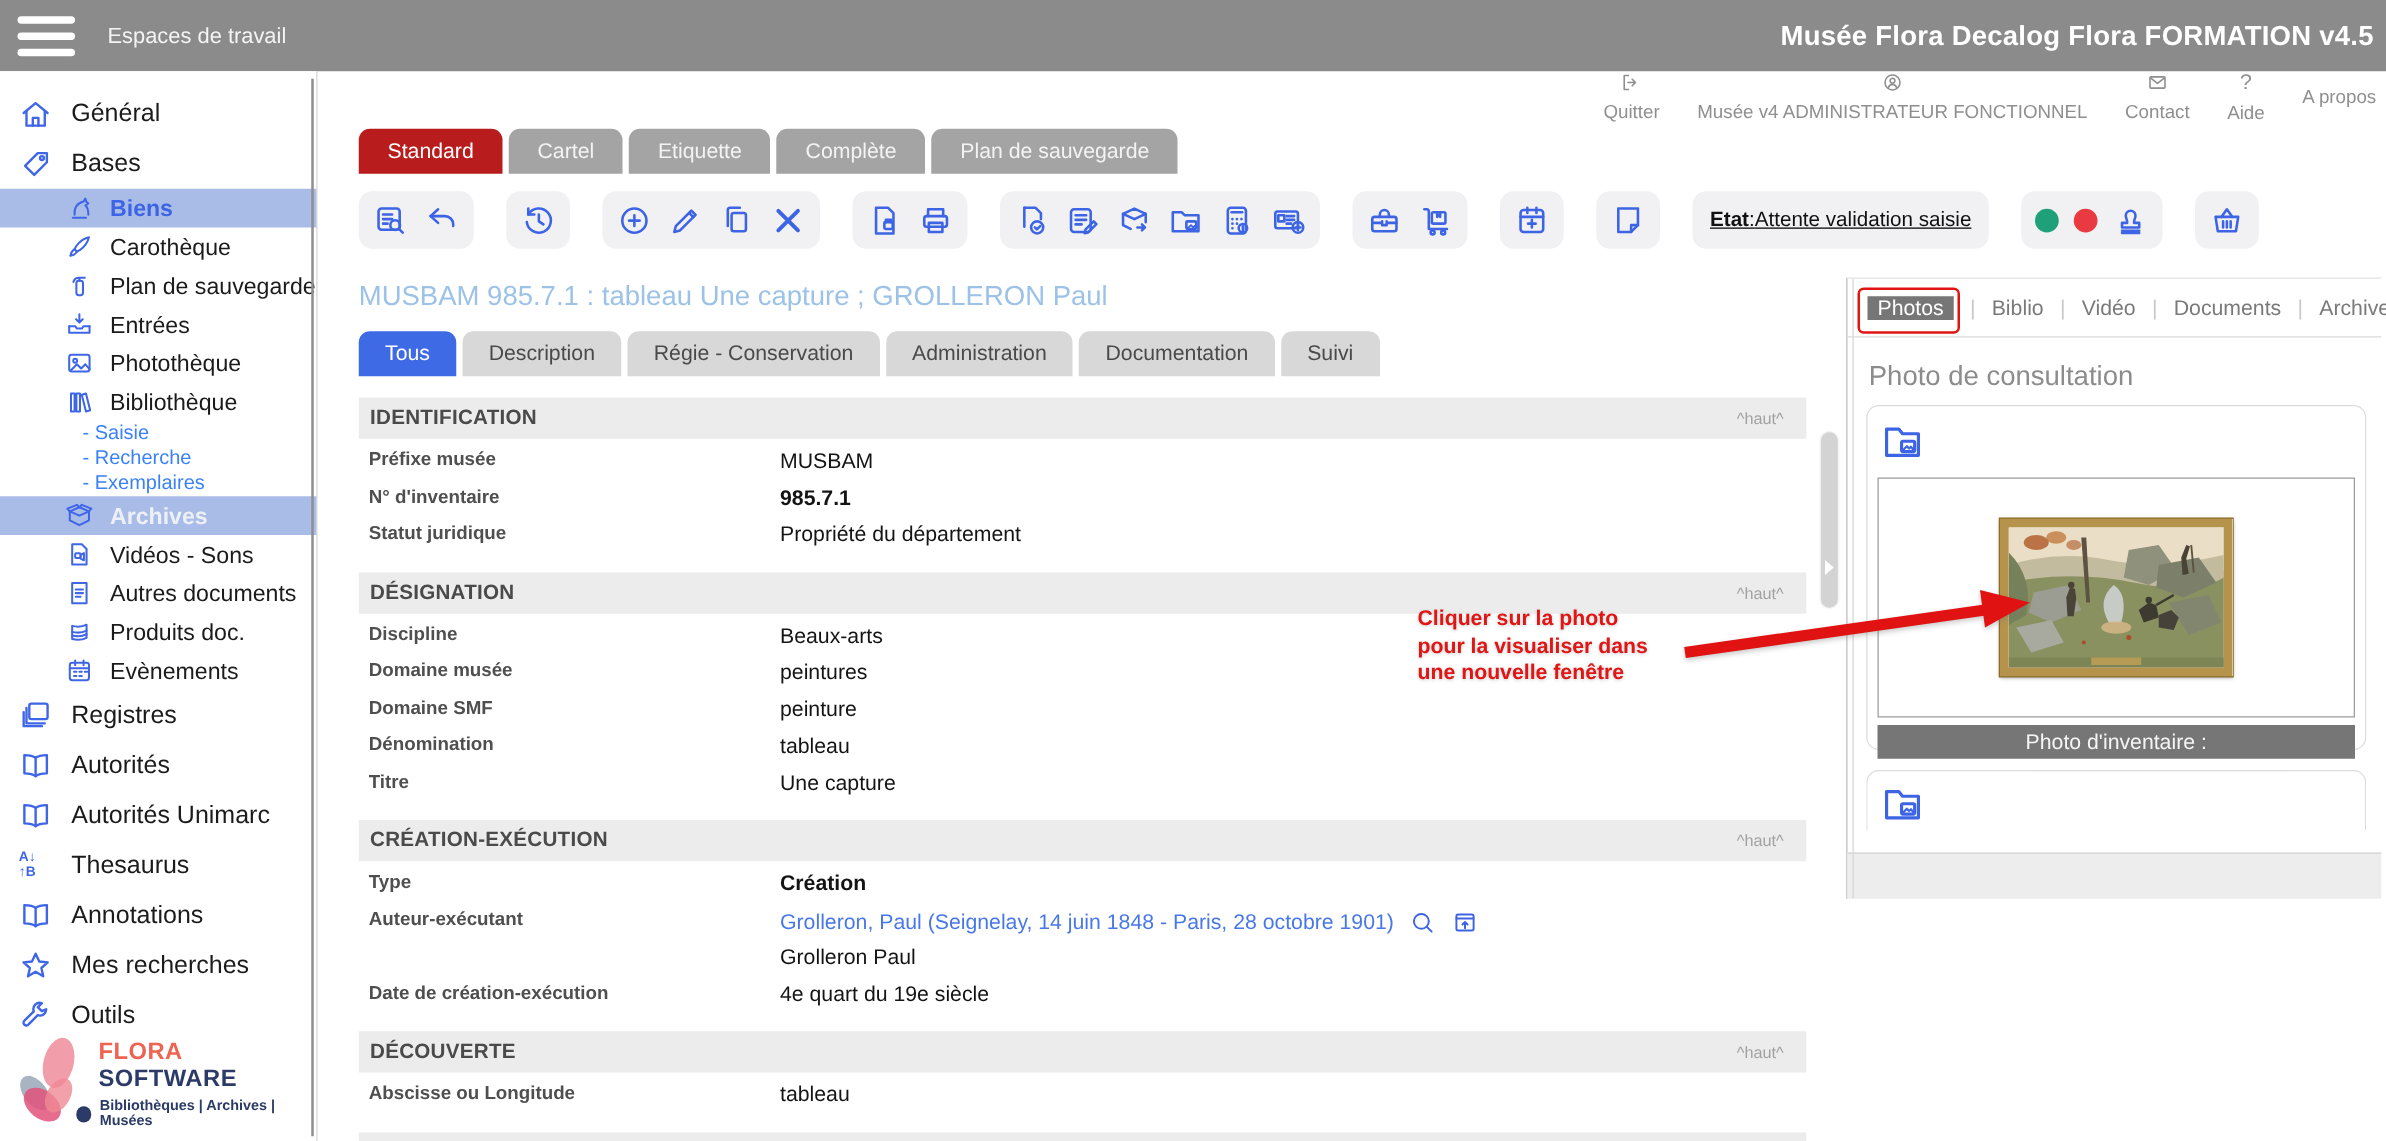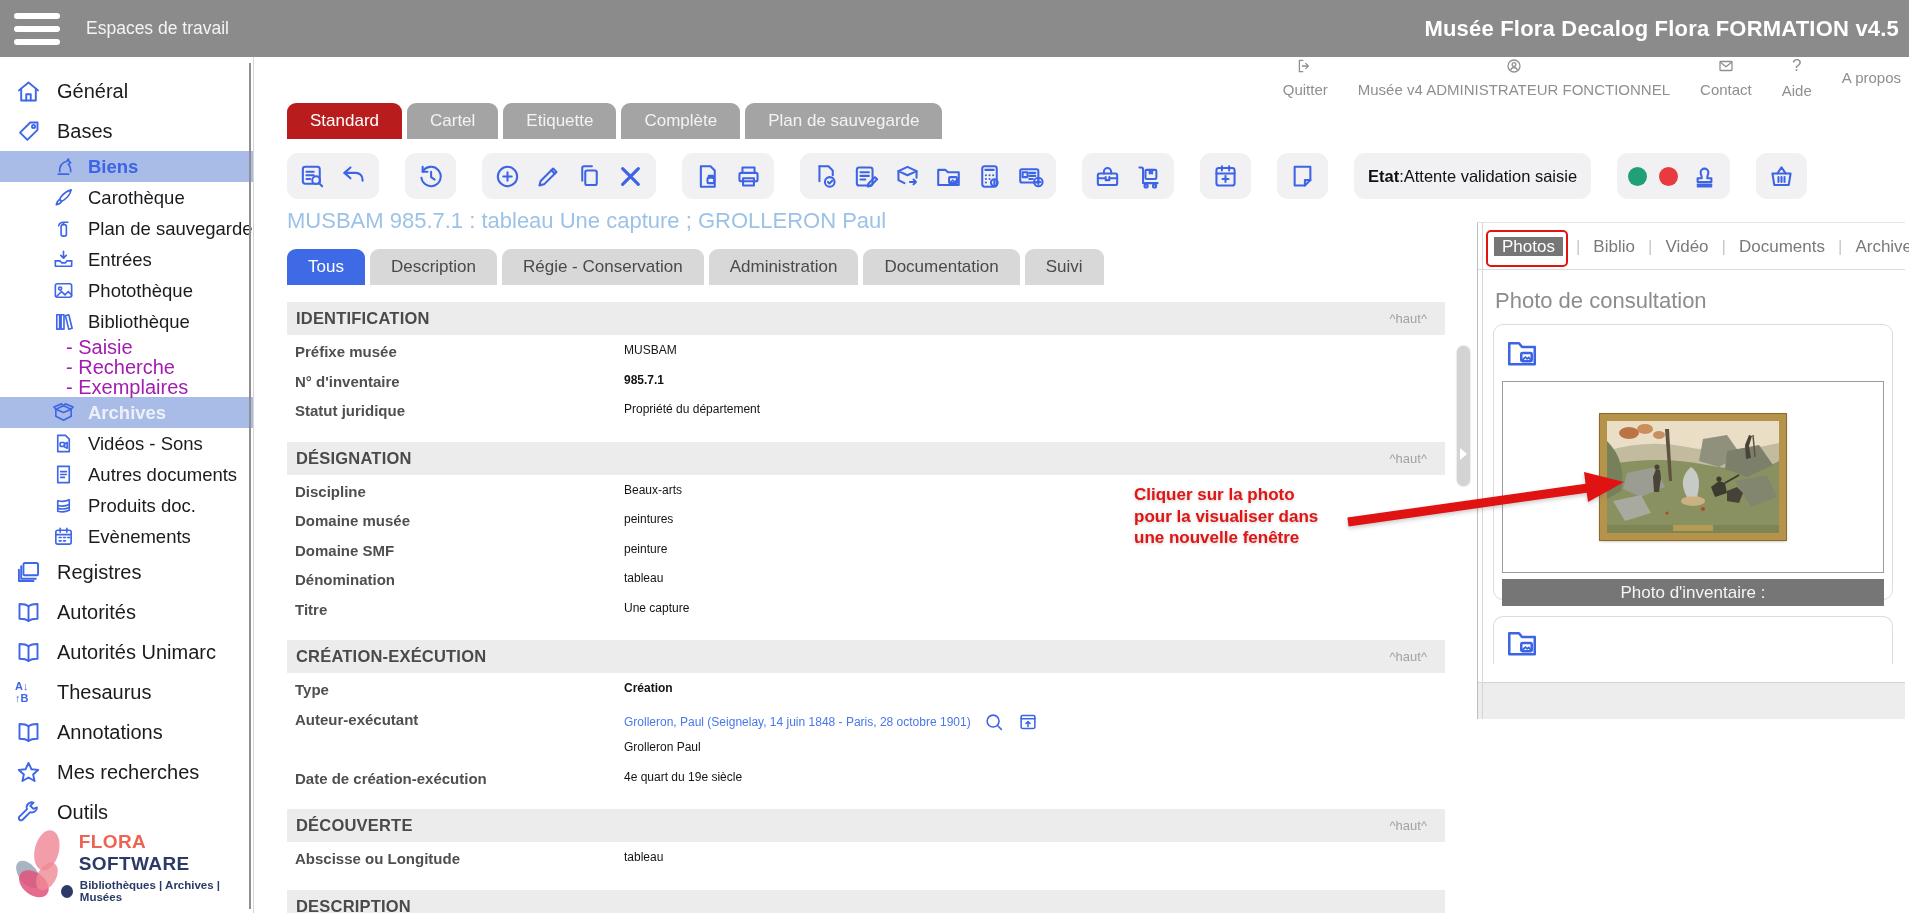--- a/index.html
+++ b/index.html
@@ -21,21 +21,21 @@
   .sidebar{position:absolute;left:0;top:57px;width:253px;height:856px;background:#fff;
            border-right:1px solid #d7d7d7;}
   .sidebar::after{content:"";position:absolute;right:2px;top:6px;bottom:4px;width:2px;background:#8f8f8f;}
   .sidebar ul{list-style:none;margin:14px 0 0 0;padding:0;}
   .sb-item{display:flex;align-items:center;cursor:pointer;color:#1b1b1b;}
   .sb-item .icon{color:#3f66e6;flex:0 0 auto;display:inline-flex;}
   .sb-item.lvl0{height:40px;padding-left:15px;font-size:20px;gap:15px;}
   .sb-item.lvl0 .icon{width:27px;height:27px;}
   .sb-item.lvl1{height:31px;padding-left:52px;font-size:18.5px;gap:13px;}
   .sb-item.lvl1 .icon{width:23px;height:23px;}
-  .sb-item.lvl2{height:20px;padding-left:66px;font-size:20px;color:#a21caf;}
+  .sb-item.lvl2{height:20px;padding-left:66px;font-size:16px;color:#3b82f6;}
   .sb-item.sel{background:#a9bce8;}
   .sb-item.blue-bold .sb-label{color:#3d64e4;font-weight:bold;}
   .sb-item.white-bold .sb-label{color:#edf0f6;font-weight:bold;}
   .thes{width:27px;height:27px;font-size:11px;font-weight:bold;color:#3f66e6;line-height:12px;
         display:flex;flex-direction:column;justify-content:center;}
   
   .logo{position:absolute;left:6px;bottom:6px;display:flex;align-items:flex-end;gap:4px;}
   .logo-text{padding-bottom:4px;}
   .brandline{font-size:19px;font-weight:bold;letter-spacing:.4px;margin-top:46px;}
   .flora{color:#ee6352;} .software{color:#2b3a67;}
@@ -50,43 +50,43 @@
   .qmark{font-size:17px;}
 
   
   .content{position:absolute;left:256px;top:57px;width:1200px;height:856px;padding-left:31px;
            box-sizing:border-box;}
   .viewtabs,.subtabs{display:flex;gap:5px;align-items:flex-end;}
   .viewtabs{margin-top:46px;}
   .vtab{border-radius:9px 9px 0 0;padding:8px 23px;font-size:17px;background:#a4a4a4;color:#f3f3f3;
         border:none;cursor:pointer;font-family:inherit;}
   .vtab.active{background:#b91c1c;color:#fff;}
-  .toolbar{margin-top:14px;display:flex;gap:26px;align-items:flex-end;flex-wrap:nowrap;}
+  .toolbar{margin-top:14px;display:flex;gap:26px;align-items:flex-end;flex-wrap:nowrap;text-decoration:underline;}
   .tgroup{background:#f1f1f3;border-radius:11px;height:46px;display:flex;align-items:center;
           gap:12px;padding:0 11px;}
   .tbtn{width:29px;height:29px;border:none;background:transparent;color:#3d64e4;padding:0;
         display:inline-flex;cursor:pointer;}
   .dot{width:19px;height:19px;border-radius:50%;display:inline-block;cursor:pointer;}
   .etat{background:#f1f1f3;border-radius:11px;height:46px;display:flex;align-items:center;
         padding:0 14px;font-size:16.5px;color:#111;white-space:nowrap;}
-  .record-title{margin:9px 0 0 0;font-size:22px;font-weight:400;color:#9cc2e8;}
+  .record-title{margin:25px 0 0 0;font-size:22px;font-weight:400;color:#9cc2e8;}
   .subtabs{margin-top:15px;}
   .stab{border-radius:9px 9px 0 0;padding:8px 21px;font-size:17px;background:#d8d8d8;color:#4a4a4a;
         border:none;cursor:pointer;font-family:inherit;}
   .stab.active{background:#3e6ae6;color:#fff;}
   
   .sections{margin-top:17px;width:1158px;}
   .secbar{height:33px;background:#ececec;display:flex;align-items:center;justify-content:space-between;
           padding:0 18px 0 9px;}
   .sectitle{font-size:16.5px;font-weight:bold;color:#4a4a4a;letter-spacing:.2px;}
   .hautlink{font-size:13px;color:#a2a2a2;cursor:pointer;text-decoration:none;}
   .fields{padding:8px 0 10px 0;}
   .frow{display:flex;align-items:flex-start;min-height:29.5px;}
   .flabel{flex:0 0 337px;padding-left:8px;font-size:15px;font-weight:bold;color:#4f4f4f;box-sizing:border-box;}
-  .fvalue{font-size:12px;color:#141414;display:flex;align-items:center;gap:12px;}
+  .fvalue{font-size:17px;color:#141414;display:flex;align-items:center;gap:12px;}
   .fvalue.strong{font-weight:bold;}
   .fvalue a{color:#4878e8;text-decoration:none;cursor:pointer;}
   .linkicon{width:22px;height:22px;color:#3d64e4;display:inline-flex;cursor:pointer;}
 
   
   .annotation{position:absolute;left:1134px;top:484px;color:#e21414;font-size:17px;font-weight:bold;
               line-height:21.5px;text-shadow:0 1px 3px rgba(110,110,110,.35);}
   .arrow-svg{position:absolute;left:1340px;top:458px;filter:drop-shadow(0 2px 2px rgba(120,120,120,.4));}
 
   

